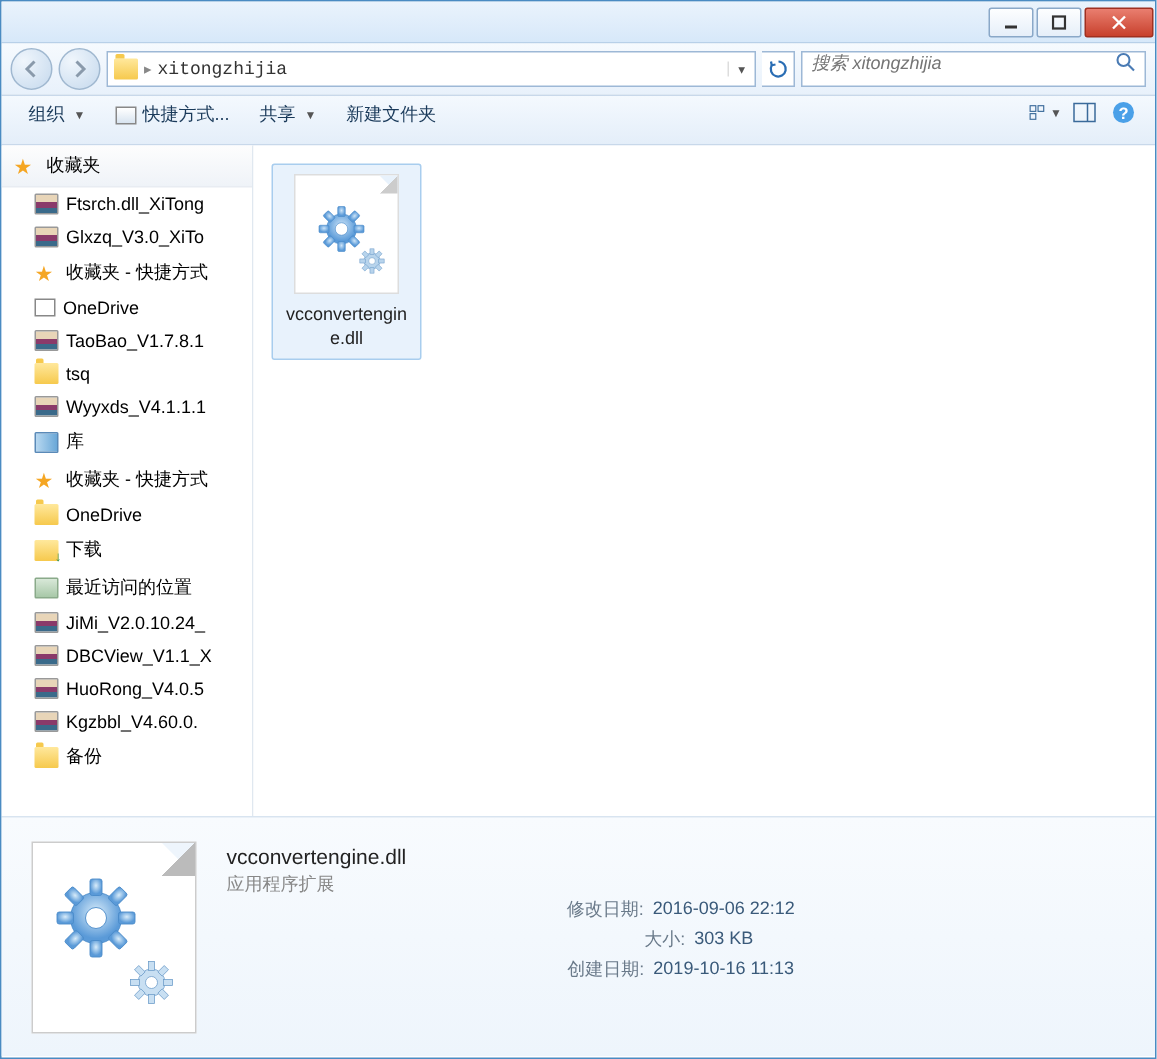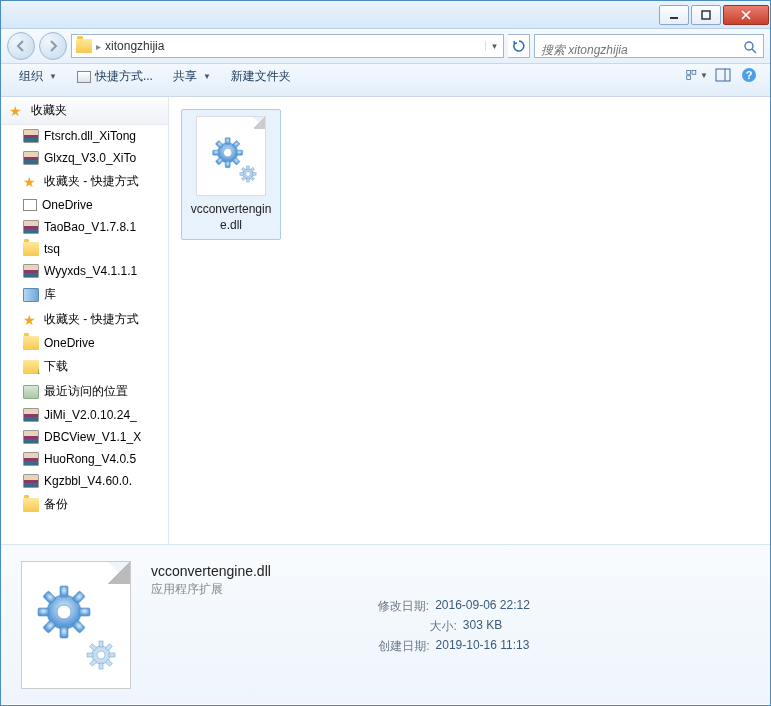--- a/index.html
+++ b/index.html
@@ -11,24 +11,24 @@
 .win-btn.close { width: 46px; background: linear-gradient(#e97e6f, #c8412d); color: #fff; border-color: #a03020; }
 .win-btn svg { width: 10px; height: 10px; }
 
 
 .navbar { height: 35px; background: linear-gradient(#f6fafe, #e8f1fb); display: flex; align-items: center; padding: 0 6px; gap: 4px; border-bottom: 1px solid #c8d8ea; }
 .nav-back, .nav-fwd { width: 28px; height: 28px; border-radius: 50%; background: radial-gradient(circle at 30% 30%, #f0f6fc, #c5d9ed); border: 1px solid #a0b8d0; display: flex; align-items: center; justify-content: center; cursor: pointer; }
 .nav-back svg, .nav-fwd svg { width: 12px; height: 12px; fill: #8a9aab; }
 .addr-bar { flex: 1; height: 24px; background: #fff; border: 1px solid #9db8d6; display: flex; align-items: center; padding: 0 4px; gap: 4px; }
 .addr-folder { width: 16px; height: 14px; background: linear-gradient(#ffe89c, #f6c94d); border-radius: 1px; position: relative; }
 .addr-folder::before { content: ""; position: absolute; top: -3px; left: 1px; width: 6px; height: 3px; background: #f6c94d; border-radius: 1px 1px 0 0; }
-.addr-text { flex: 1; font-size: 12px; color: #333; }
+.addr-text { flex: 1; font-size: 12px; color: #333; font-family: Liberation Mono, monospace; }
 .addr-drop { width: 14px; text-align: center; color: #555; font-size: 9px; cursor: pointer; border-left: 1px solid #ddd; padding-left: 4px; }
 .addr-refresh { width: 22px; height: 24px; border: 1px solid #9db8d6; border-left: none; background: #fff; display: flex; align-items: center; justify-content: center; color: #2a6db4; cursor: pointer; }
-.search-bar { width: 230px; height: 24px; background: #fff; border: 1px solid #9db8d6; display: flex; align-items: flex-end; padding: 0 6px; }
+.search-bar { width: 230px; height: 24px; background: #fff; border: 1px solid #9db8d6; display: flex; align-items: flex-start; padding: 0 6px; }
 .search-input { border: none; outline: none; flex: 1; font-size: 12px; font-style: italic; color: #888; background: transparent; }
 .search-icon { color: #4a7bb4; font-size: 13px; cursor: pointer; }
 
 
 .toolbar { height: 33px; background: linear-gradient(#f4f9fe, #e4eef9); display: flex; align-items: flex-start; padding: 0 10px; gap: 4px; border-bottom: 1px solid #c8d8ea; font-size: 12px; }
 .tb-btn { padding: 4px 8px; color: #1a3a5a; cursor: pointer; display: flex; align-items: center; gap: 4px; border-radius: 2px; }
 .tb-drop { font-size: 8px; color: #555; margin-left: 2px; }
 .tb-spacer { flex: 1; }
 .tb-icon { width: 22px; height: 22px; display: flex; align-items: center; justify-content: center; cursor: pointer; color: #3a6a9a; }
 

